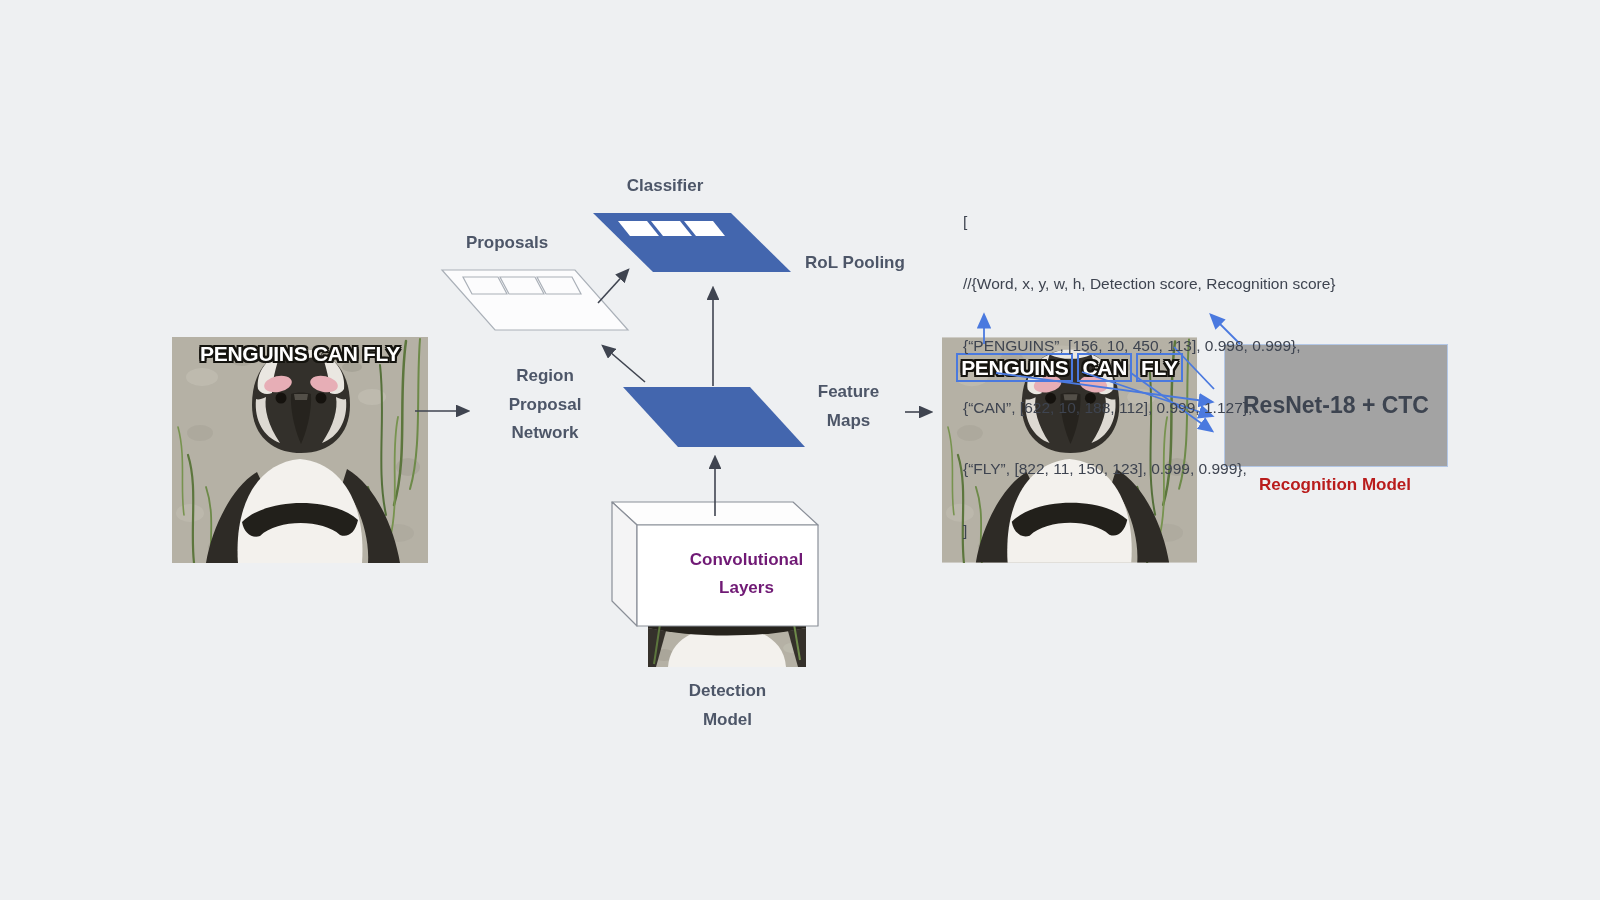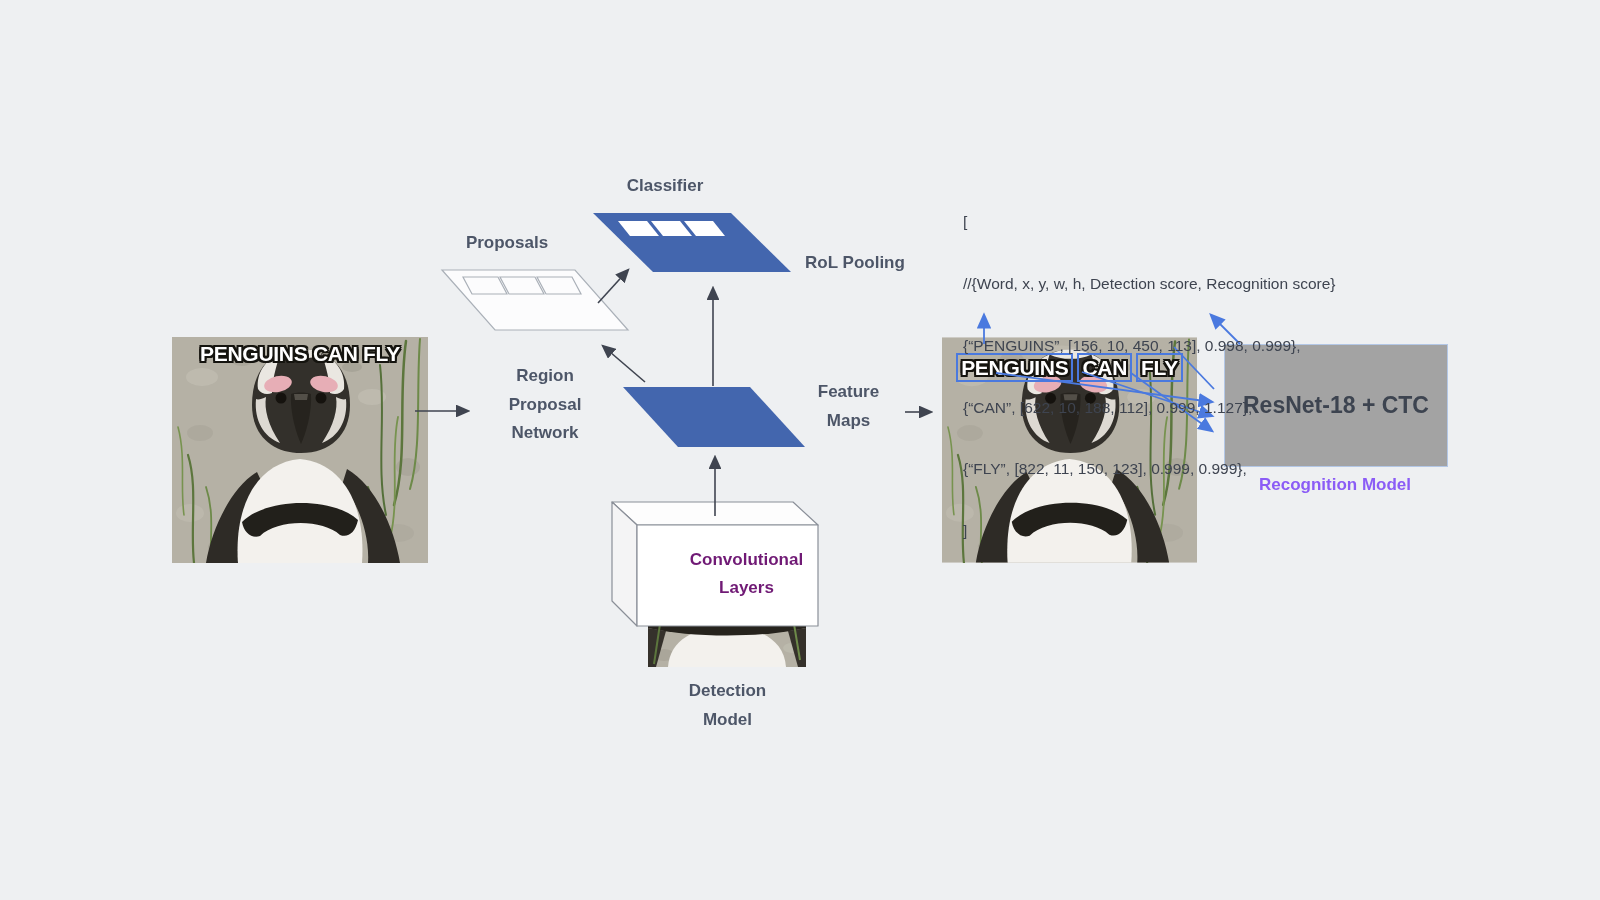--- a/index.html
+++ b/index.html
@@ -34,21 +34,21 @@
   .code{
     position:absolute;left:963px;top:171px;z-index:4;
     color:#3e4450;font-size:15.5px;font-weight:500;line-height:20.6px;white-space:pre;
   }
   .resnet-box{
     position:absolute;left:1224px;top:344px;width:222px;height:121px;z-index:2;
     background:#a3a3a3;border:1px solid #b3c7e6;
     display:flex;align-items:center;justify-content:center;
     color:#3d4450;font-weight:700;font-size:23px;
   }
-  .recognition-lbl{left:1224px;width:222px;top:471px;font-weight:700;color:#8b5cf6;}
+  .recognition-lbl{left:1224px;width:222px;top:471px;font-weight:700;color:#b91c1c;}
 </style>
 </head>
 <body>
 
 <svg width="0" height="0" style="position:absolute">
   <defs>
     <g id="penguin-art">
       <rect x="0" y="0" width="256" height="226" fill="#b5b1a5"></rect>
       <g opacity="0.55">
         <ellipse cx="30" cy="40" rx="16" ry="9" fill="#c6c3b7"></ellipse>

